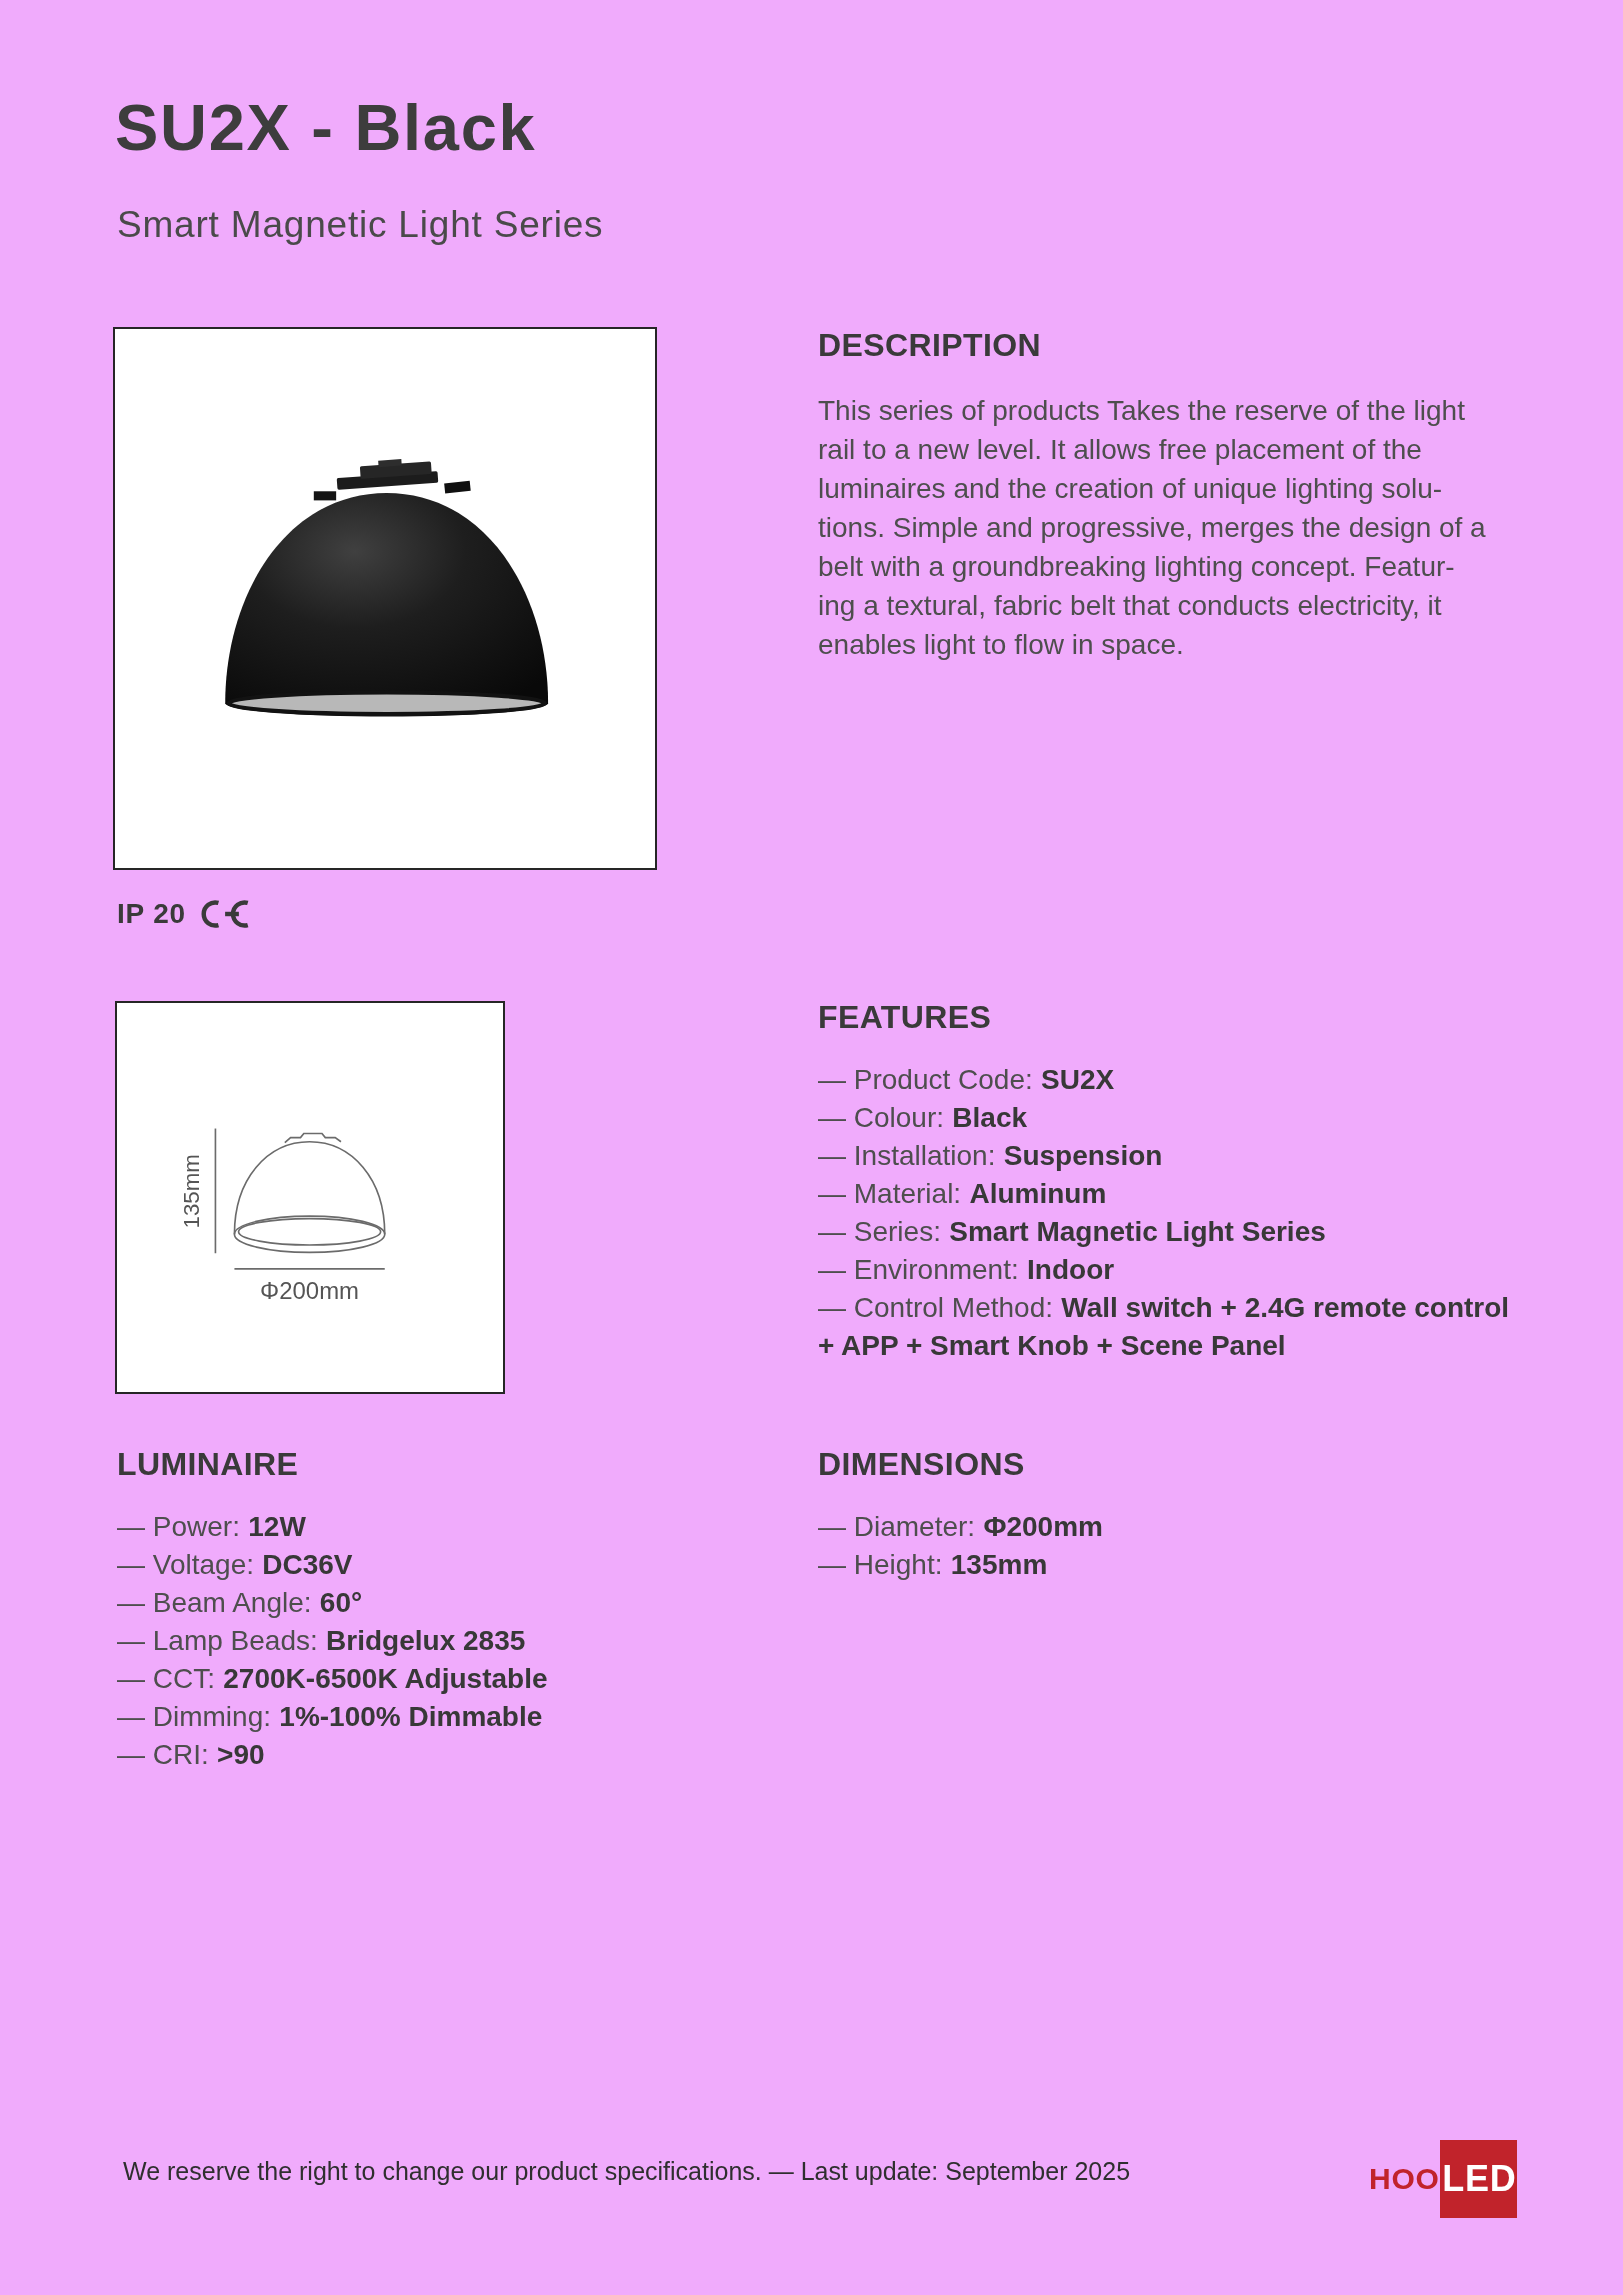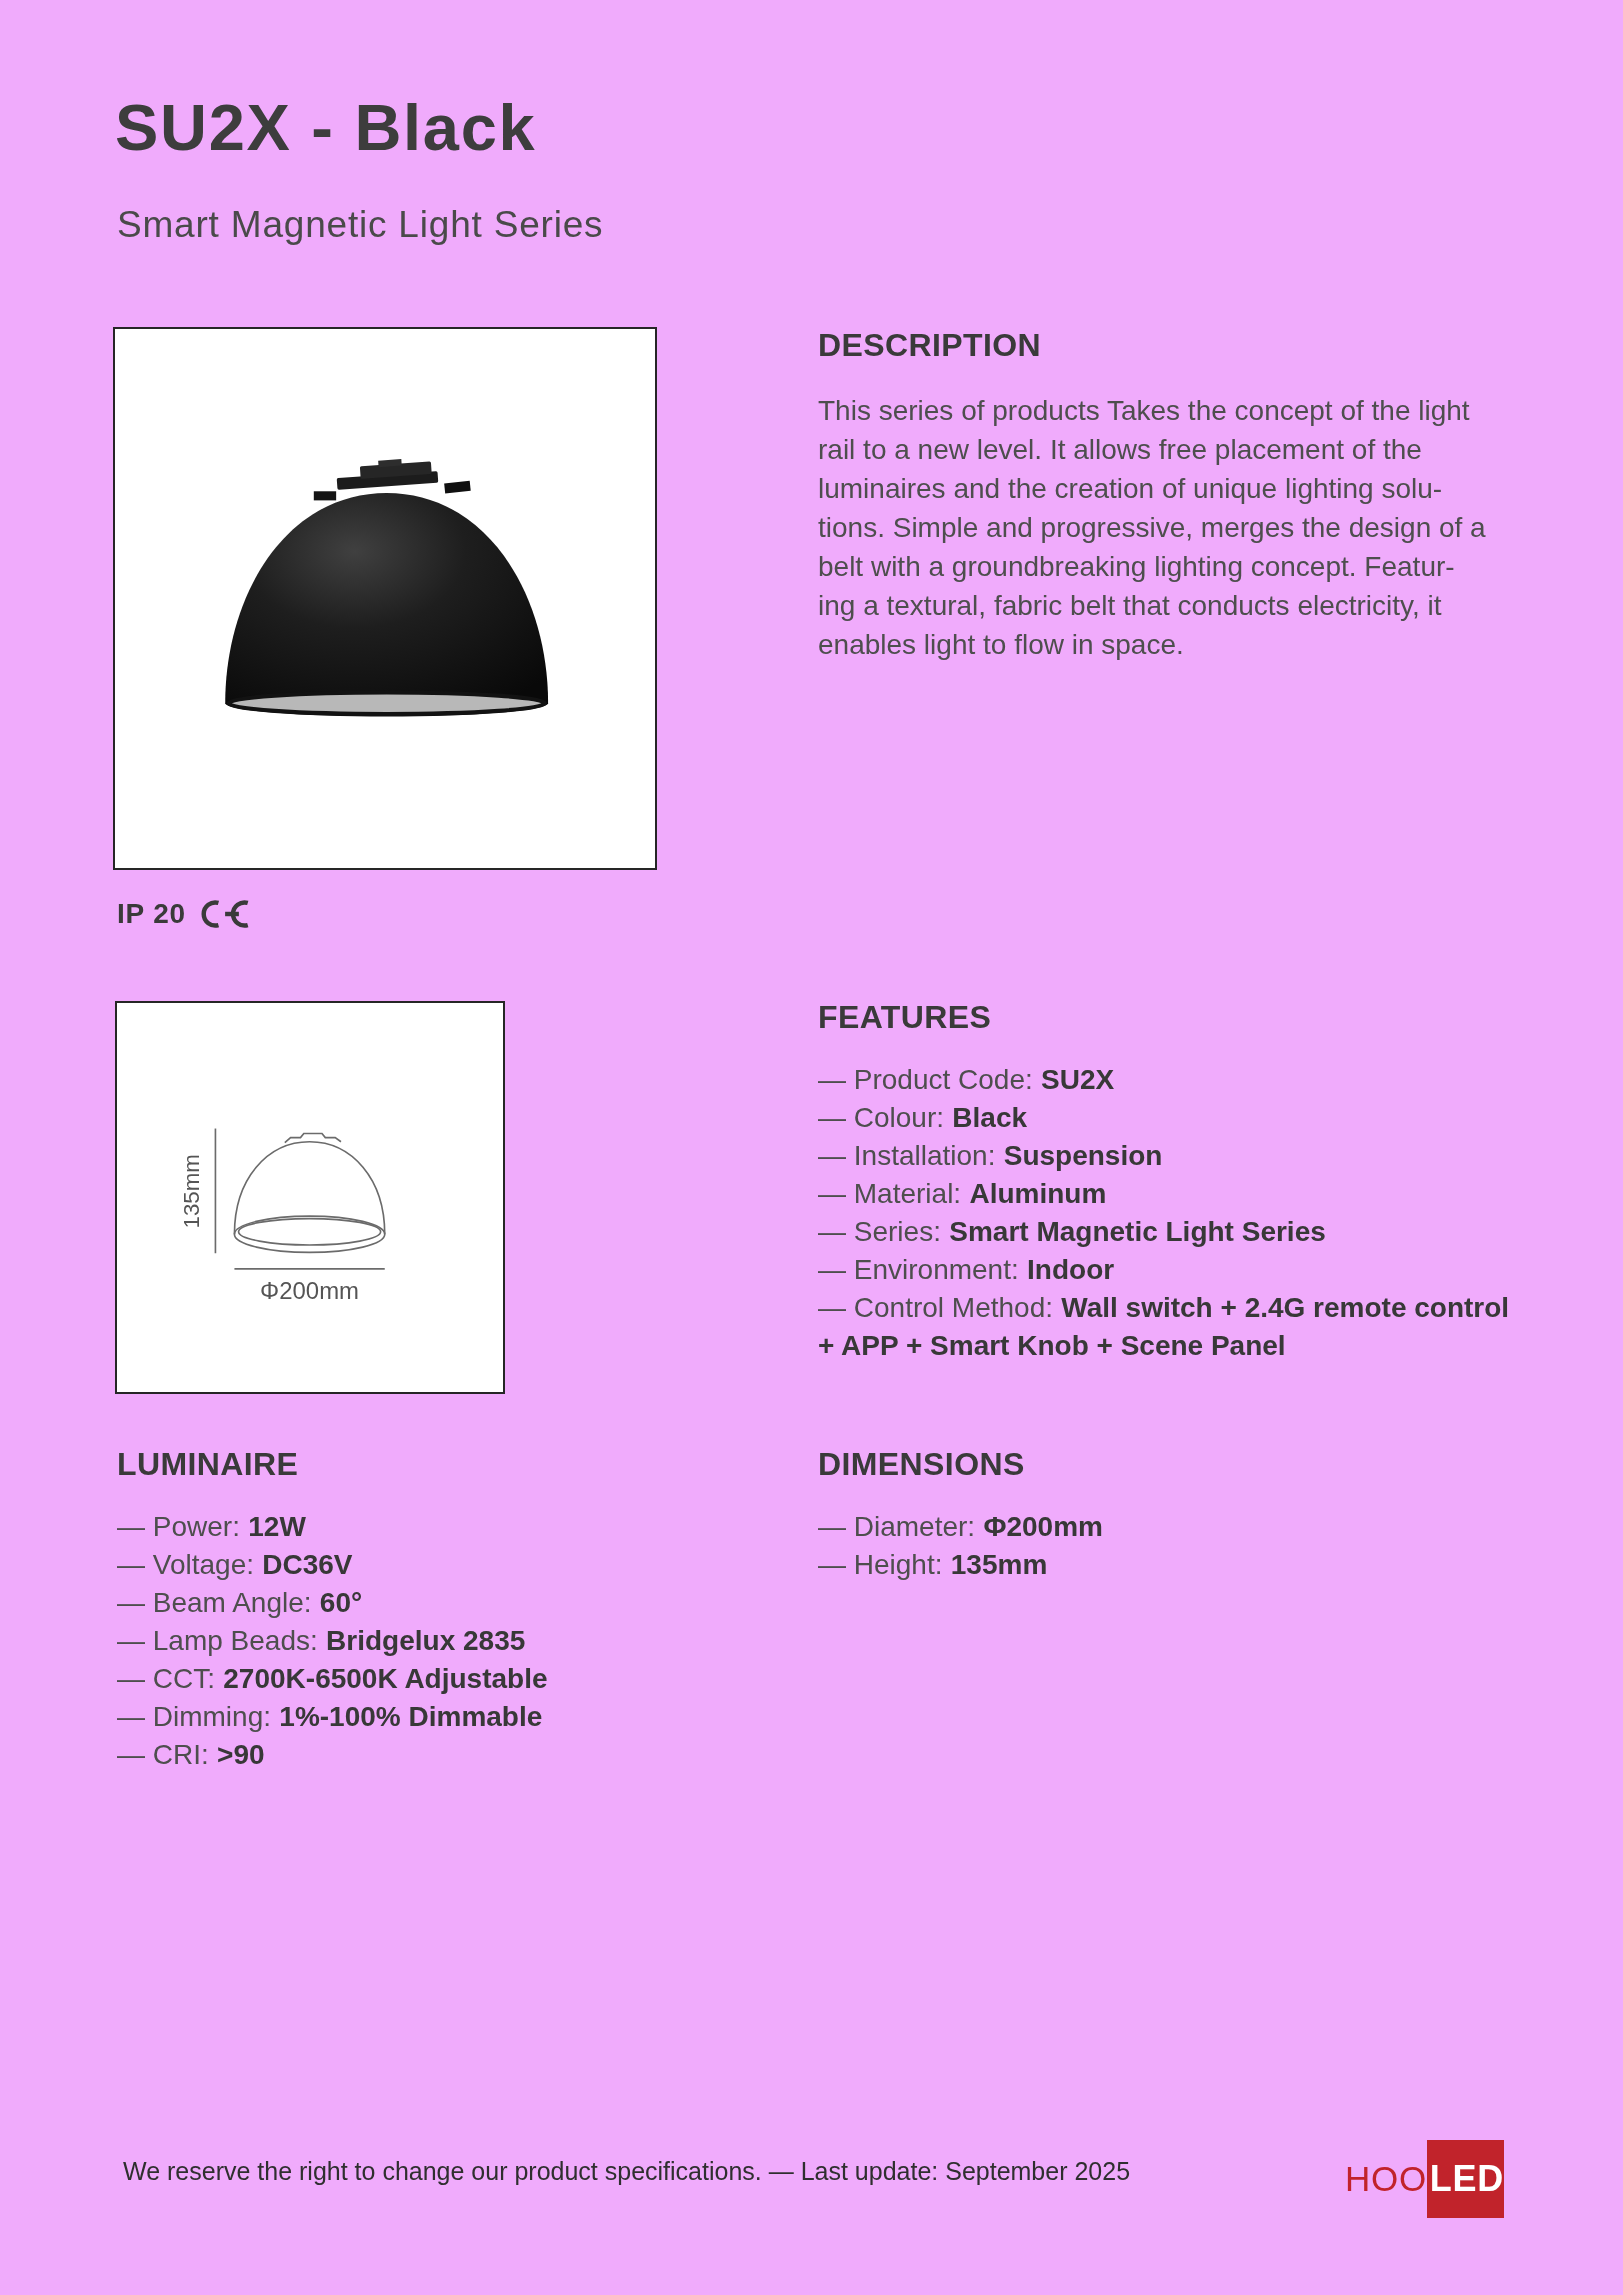--- a/index.html
+++ b/index.html
@@ -63,22 +63,23 @@
   
   .footer-text {
     position:absolute; left:123px; top:2155px;
     font-size:25px; line-height:33px; color:#2f2f2f;
   }
   .logo {
     position:absolute; left:1345px; top:2140px; height:78px;
     display:flex; align-items:center;
   }
   .logo-hoo {
-    font-size:35px; font-weight:400; letter-spacing:0.8px;
+    font-size:30px; font-weight:700; letter-spacing:0.8px;
     color:var(--brand-red,#c1232b);
+    margin-left:24px;
   }
   .logo-square {
     width:77px; height:78px; background:var(--brand-red,#c1232b);
     display:flex; align-items:center; padding-left:2.5px;
   }
   .logo-led { font-size:36px; font-weight:700; letter-spacing:0.8px; color:#ffffff; }
 
   svg text { font-family:"Liberation Sans","DejaVu Sans",sans-serif; }
 </style>
 </head>
@@ -106,21 +107,21 @@
         <rect x="318" y="158" width="28" height="8" fill="#2d2d2d" transform="rotate(-4 332 162)"></rect>
       </g>
       <path d="M133,452 C133,322 206,198 328,198 C450,198 523,322 523,452 A195,16 0 0 1 133,452 Z" fill="url(#domeGrad)"></path>
       <ellipse cx="328" cy="452" rx="191" ry="13" fill="#b8b8b8" stroke="#121212" stroke-width="5"></ellipse>
     </svg>
   </figure>
 
   <section class="description">
     <h2 class="sec-heading">DESCRIPTION</h2>
     <div class="desc-body">
-      <div>This series of products Takes the concept of the light</div>
+      <div>This series of products Takes the reserve of the light</div>
       <div>rail to a new level. It allows free placement of the</div>
       <div>luminaires and the creation of unique lighting solu-</div>
       <div>tions. Simple and progressive, merges the design of a</div>
       <div>belt with a groundbreaking lighting concept. Featur-</div>
       <div>ing a textural, fabric belt that conducts electricity, it</div>
       <div>enables light to flow in space.</div>
     </div>
   </section>
 
   <div class="cert-row">

